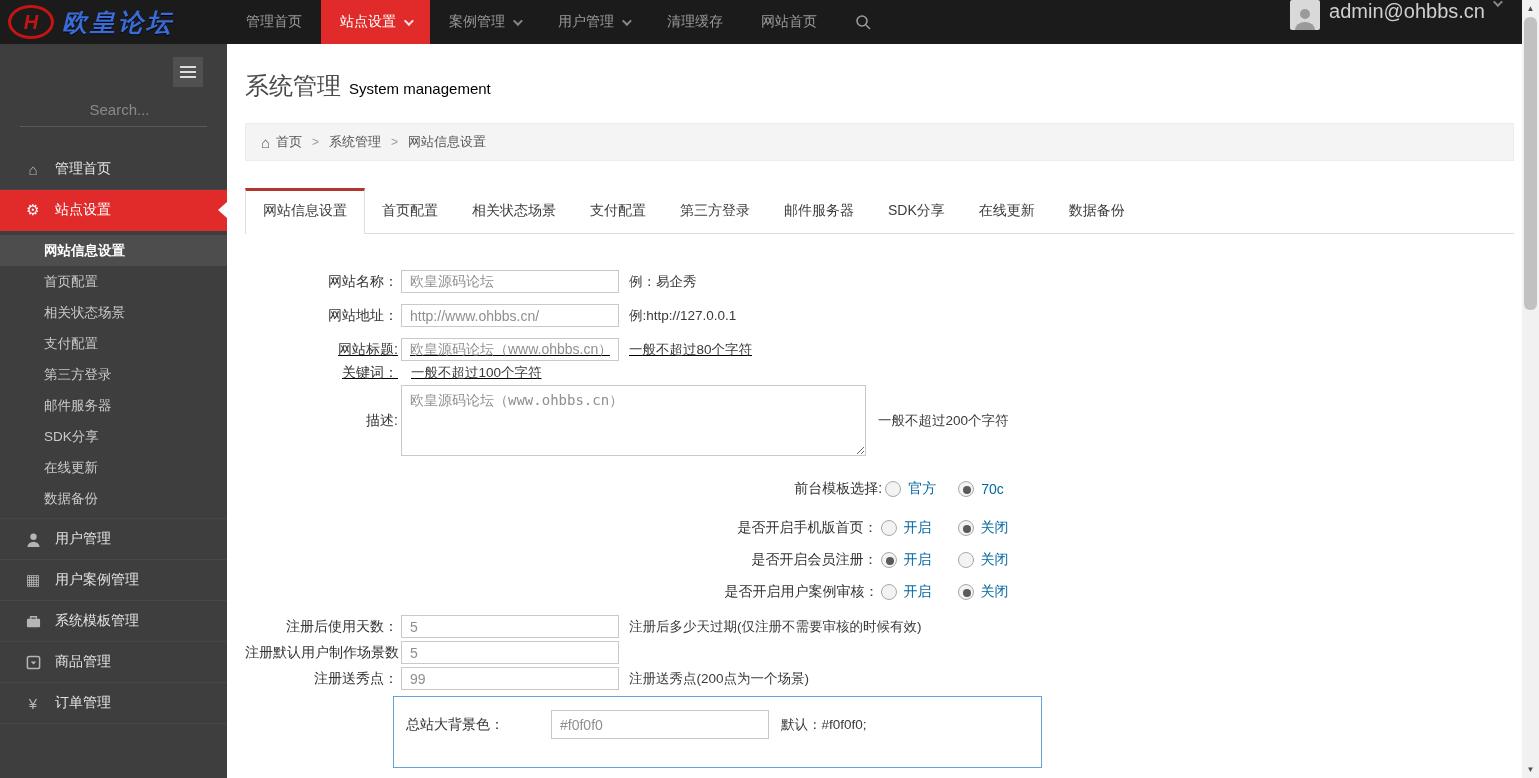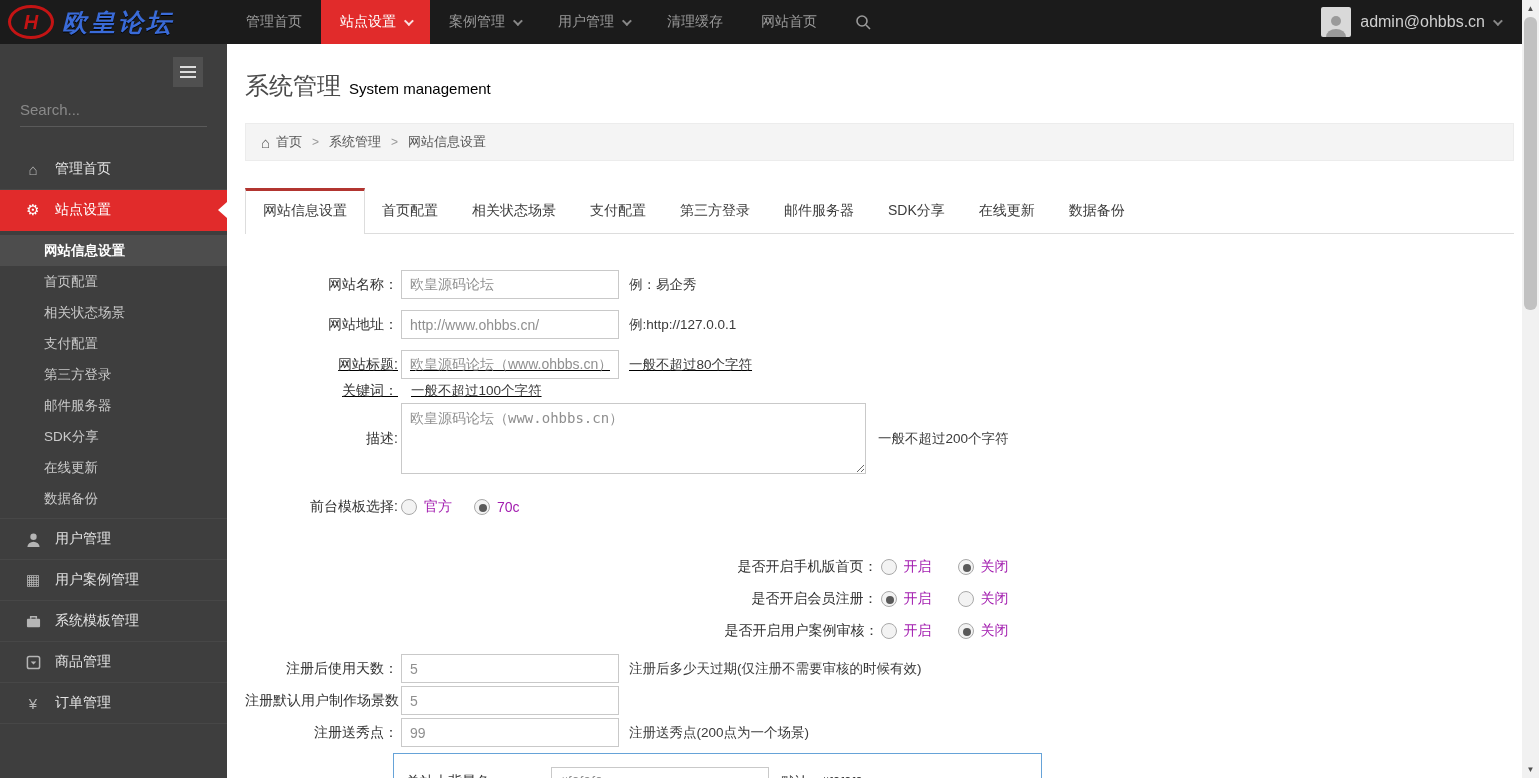--- a/index.html
+++ b/index.html
@@ -10,29 +10,29 @@
   
   .topbar { position:absolute; left:0; top:0; right:17px; height:44px; background:#1b1b1b; display:flex; align-items:stretch; z-index:5; }
   .logo { width:227px; flex:none; display:flex; align-items:center; padding-left:8px; }
   .logo-icon { width:46px; height:34px; border:3px solid #c41414; border-radius:50%; color:#c41414; font-weight:bold; font-style:italic; font-size:20px; display:flex; align-items:center; justify-content:center; flex:none; }
   .logo-text { color:#3a6bd8; font-size:25px; font-weight:bold; font-style:italic; letter-spacing:3px; margin-left:8px; white-space:nowrap; text-shadow:0 1px 0 #000; }
   .topnav { display:flex; align-items:stretch; }
   .topnav .nav-item { display:flex; align-items:center; padding:0 19px; color:#9a9a9a; font-size:14px; cursor:pointer; white-space:nowrap; }
   .topnav .nav-item.active { background:#e12b2b; color:#fff; }
   .chev { display:inline-block; width:7px; height:7px; border-right:2px solid currentColor; border-bottom:2px solid currentColor; transform:rotate(45deg) translateY(-2px); margin-left:8px; opacity:.85; }
   .nav-search { display:flex; align-items:center; padding:0 16px; }
-  .user { margin-left:auto; display:flex; align-items:center; padding-right:22px; color:#cfcfcf; font-size:16px; }
+  .user { margin-left:auto; display:flex; align-items:flex-start; padding-right:22px; color:#cfcfcf; font-size:20px; }
   .avatar { width:30px; height:30px; background:#d9d9d9; border-radius:2px; margin-right:9px; display:flex; align-items:flex-end; justify-content:center; overflow:hidden; }
 
   
   .sidebar { position:absolute; left:0; top:44px; width:227px; bottom:0; background:#3e3e3e; overflow:hidden; }
   .hamburger { width:30px; height:30px; background:#505050; margin:13px 24px 0 auto; display:flex; flex-direction:column; justify-content:center; align-items:center; gap:3px; cursor:pointer; }
   .hamburger i { display:block; width:16px; height:2px; background:#dcdcdc; }
   .side-search { margin:14px 20px 0 20px; padding-bottom:8px; border-bottom:1px solid #5a5a5a; display:flex; align-items:center; }
-  .side-search input { flex:1; background:transparent; border:none; outline:none; color:#bef264; font-size:15px; }
+  .side-search input { flex:1; background:transparent; border:none; outline:none; color:#bef264; font-size:15px;text-align:center; }
   .side-search input::placeholder { color:#8a8a8a; }
   .menu { list-style:none; margin-top:22px; }
   .m-item { position:relative; height:41px; display:flex; align-items:center; padding-left:22px; color:#e3e3e3; font-size:14px; border-bottom:1px solid #474747; cursor:pointer; }
   .m-item .mi { width:22px; margin-right:11px; color:#b5b5b5; font-size:15px; display:inline-flex; justify-content:center; }
   .m-item.red { background:#e12b2b; color:#fff; border-bottom-color:#e12b2b; }
   .m-item.red .mi { color:#fff; }
   .wedge { position:absolute; right:0; top:50%; margin-top:-8px; width:0; height:0; border-top:8px solid transparent; border-bottom:8px solid transparent; border-right:9px solid #ffffff; }
   .sub { list-style:none; border-bottom:1px solid #474747; padding:4px 0; }
   .s-item { height:31px; display:flex; align-items:center; padding-left:44px; color:#c9c9c9; font-size:13.5px; cursor:pointer; }
   .s-item.on { background:#4d4d4d; color:#fff; font-weight:bold; }
@@ -48,32 +48,32 @@
   .crumbs .home-ic { color:#555; margin-right:6px; font-size:15px; line-height:1; }
   .tabs { margin-top:27px; display:flex; align-items:flex-end; border-bottom:1px solid #ddd; }
   .tab { padding:13px 17px; font-size:14px; color:#3c3c3c; cursor:pointer; white-space:nowrap; }
   .tab.active { border-top:3px solid #b23530; border-left:1px solid #ddd; border-right:1px solid #ddd; background:#fff; padding-top:11px; margin-bottom:-1px; padding-bottom:14px; }
 
   
   .form { padding-top:36px; font-size:14px; }
   .frow { display:flex; align-items:center; margin-bottom:11px; }
   .frow.tight { margin-bottom:3px;text-decoration:underline; }
   .flabel { width:156px; flex:none; text-align:right; color:#333; padding-right:3px; white-space:nowrap; }
-  .tinput { width:218px; height:29px; border:1px solid #c9c9c9; padding:0 8px; font-size:14px; color:#8f8f8f; outline:none; background:#fff; }
+  .tinput { width:218px; height:23px; border:1px solid #c9c9c9; padding:0 8px; font-size:14px; color:#8f8f8f; outline:none; background:#fff; }
   .fhelp { margin-left:10px; color:#3a3a3a; font-size:13.5px; white-space:nowrap; }
   .tarea { width:465px; height:71px; border:1px solid #c9c9c9; padding:6px 8px; font-size:14px; color:#8f8f8f; resize:both; outline:none; }
   .frow.desc { margin-top:2px; margin-bottom:24px; }
   .frow.desc .fhelp { margin-left:12px; }
   .radio-row { margin-bottom:14px;justify-content:center; }
-  .frow.tpl { margin-bottom:42px; }
+  .frow.tpl { margin-bottom:21px;justify-content:center; }
   .rgroup { display:flex; align-items:center; }
   .ropt { display:flex; align-items:center; margin-right:26px; cursor:pointer; }
   .rdot { width:16px; height:16px; border:1px solid #a9a9a9; border-radius:50%; background:#f3f3f3; margin-right:7px; position:relative; flex:none; }
   .ropt.sel .rdot::after { content:""; position:absolute; left:4px; top:4px; width:8px; height:8px; border-radius:50%; background:#5a5a5a; }
-  .ropt .rlabel { color:#a21caf; }
+  .ropt .rlabel { color:#0369a1; }
   .num-row { margin-bottom:3px; }
   .colorbox { margin-left:148px; margin-top:6px; width:649px; border:1px solid #66a3d8; padding:13px 0 20px 12px; }
   .cb-row { display:flex; align-items:center; margin-bottom:8px; }
   .cb-label { width:145px; color:#333; }
   .cb-input { width:218px; height:29px; border:1px solid #c9c9c9; padding:0 8px; font-size:14px; color:#8f8f8f; outline:none; }
   .cb-help { margin-left:12px; color:#3a3a3a; font-size:13.5px; }
 
   
   .vscroll { position:absolute; right:0; top:0; bottom:0; width:17px; background:#f1f1f1; z-index:10; }
   .vs-arrow { height:17px; display:flex; align-items:center; justify-content:center; color:#505050; font-size:8px; }

